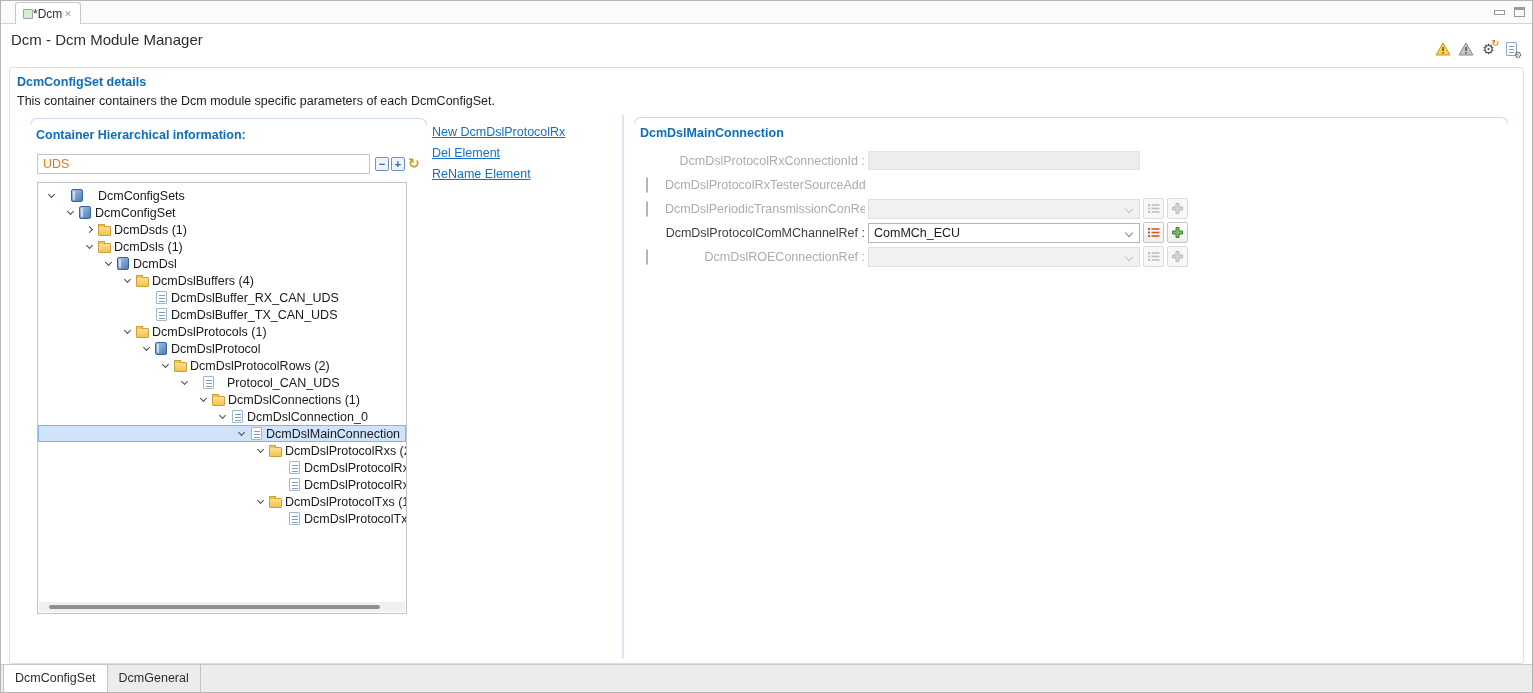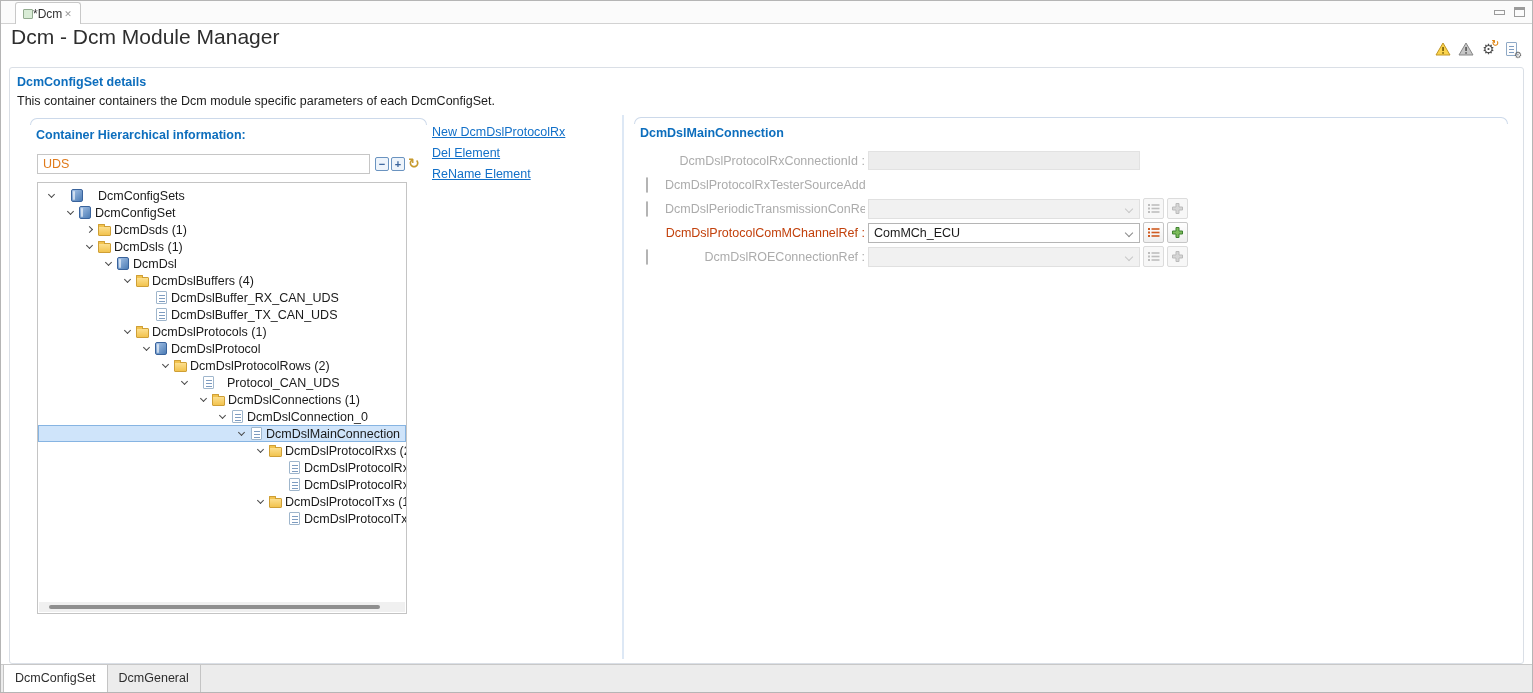--- a/index.html
+++ b/index.html
@@ -13,21 +13,21 @@
     padding:0 8px 0 7px; background:#fff; border:1px solid #c8c8c8; border-bottom:none; border-radius:3px 3px 0 0; cursor:default; }
   .tab-icon { width:10px; height:10px; background:#d9ecd6; border:1px solid #93ab90; border-radius:1px; }
   .tab-label { font-size:12px; color:#333; }
   .tab-close { font-size:9px; color:#9a9a9a; margin-left:2px; line-height:10px; }
   .win-controls { position:absolute; right:7px; top:6px; display:flex; gap:9px; align-items:flex-start; }
   .wc-min { width:11px; height:5px; border:1px solid #9b9b9b; margin-top:3px; }
   .wc-max { width:11px; height:10px; border:1px solid #9b9b9b; border-top-width:3px; }
 
   
   .header { position:absolute; left:0; right:0; top:24px; height:42px; background:#fff; }
-  .main-title { position:absolute; left:10px; top:0; font-size:21px; font-weight:400; color:#2e2e2e; }
+  .main-title { position:absolute; left:10px; top:6px; font-size:15px; font-weight:400; color:#2e2e2e; }
   .header-icons { position:absolute; right:12px; top:16px; display:flex; gap:6px; align-items:center; }
   .hicon { width:17px; height:16px; display:inline-flex; align-items:center; justify-content:center; position:relative; }
   .gear-main { font-size:14px; color:#4c4c4c; line-height:14px; }
   .gear-arrow { position:absolute; right:-2px; top:-3px; font-size:9px; color:#e08614; font-weight:bold; }
   .dg-doc { width:11px; height:14px; background:#fdfdfd; border:1px solid #8fa9c6; border-radius:1px; position:relative; }
   .dg-doc::before { content:""; position:absolute; left:2px; top:3px; width:5px; height:1px; background:#7e9cc0;
     box-shadow:0 3px 0 #7e9cc0, 0 6px 0 #7e9cc0; }
   .dg-gear { position:absolute; right:-2px; bottom:-3px; font-size:9px; color:#6b6b6b; line-height:9px; }
 
   
@@ -76,21 +76,21 @@
   
   .vdivider { position:absolute; left:612px; top:47px; bottom:4px; width:2px; background:#dde8f5; }
 
   
   .right-section { position:absolute; left:624px; right:15px; top:49px; height:540px; }
   .right-section .sec-heading { position:absolute; left:6px; top:9px; }
   .form { position:absolute; left:2px; top:33px; right:0; }
   .frow { display:grid; grid-template-columns:16px 200px 272px 21px 21px; column-gap:3px; align-items:center; height:21px; margin-bottom:3px; padding-left:10px; }
   .cell-label { text-align:right; white-space:nowrap; overflow:hidden; }
   .frow.disabled .cell-label { color:#acacac; }
-  .frow.enabled .cell-label { color:#c2410c; }
+  .frow.enabled .cell-label { color:#404040; }
   .cbx { width:14px; height:14px; border:1px solid #b4b4b4; border-radius:3px; background:#fdfdfd; }
   .tin { width:100%; height:19px; border:1px solid #e2e2e2; background:#ededed; padding:0 5px; font-family:inherit; font-size:12.5px; color:#3c3c3c; }
   .combo { position:relative; width:100%; height:20px; border:1px solid #b5b5b5; background:#fff; display:flex; align-items:center; padding:0 20px 0 5px; color:#1a1a1a; }
   .combo::after { content:""; position:absolute; right:7px; top:6px; width:5px; height:5px; border-right:1.4px solid #8a8a8a; border-bottom:1.4px solid #8a8a8a; transform:rotate(45deg); }
   .combo.off { border-color:#e0e0e0; background:#f1f1f1; }
   .combo.off::after { border-color:#c8c8c8; }
   .sqbtn { width:21px; height:21px; border:1px solid #c6c6c6; border-radius:2px; background:linear-gradient(#ffffff,#efefef); display:inline-flex; align-items:center; justify-content:center; }
   .sqbtn.off { border-color:#dcdcdc; background:#f7f7f7; }
 
   

